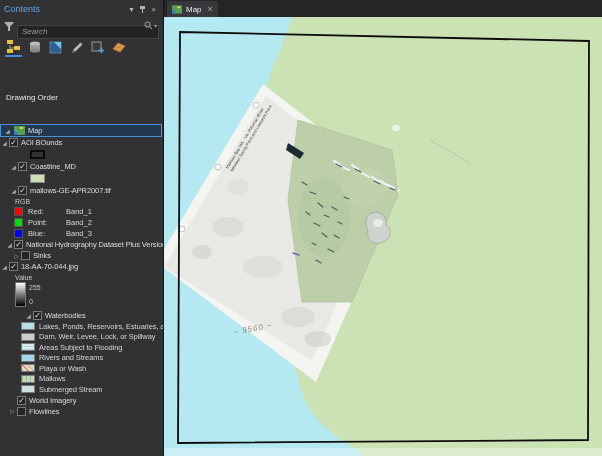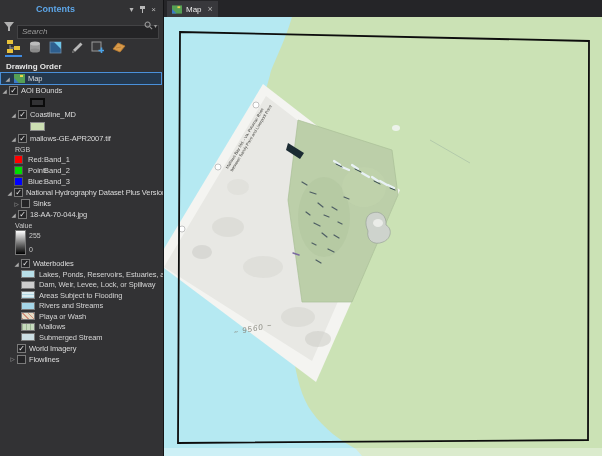--- a/index.html
+++ b/index.html
@@ -6,21 +6,21 @@
   html,body { width:602px; height:456px; overflow:hidden; }
   body {
     font-family: "Liberation Sans", sans-serif;
     background:#2e2e31; color:#d8d8d8; position:relative;
   }
 
   
   .panel { position:absolute; left:0; top:0; width:164px; height:456px;
            background:#323234; border-right:1px solid #141416; overflow:hidden; }
   .panel-titlebar { height:18px; display:flex; align-items:center; padding:0 4px; }
-  .panel-title { color:#5da6e8; font-size:9px; font-weight:bold; flex:1;margin-left:32px; }
+  .panel-title { color:#5da6e8; font-size:9px; font-weight:normal; flex:1; }
   .tb-ic { color:#b8b8b8; font-size:8px; width:11px; text-align:center; cursor:default; }
   .pin { width:11px; display:flex; flex-direction:column; align-items:center; }
   .pin i { display:block; width:5px; height:3px; background:#b8b8b8; }
   .pin b { display:block; width:1px; height:4px; background:#b8b8b8; }
 
   .search-row { display:flex; align-items:center; margin:2px 4px 3px 4px; height:14px; gap:3px; }
   .search-box { flex:1; position:relative; height:14px; }
   .search-box input {
     width:100%; height:14px; background:#242426; border:1px solid #434345;
     color:#b8b8b8; font-size:8px; font-style:italic; padding:0 22px 0 4px;
@@ -28,21 +28,21 @@
   }
   .search-box input::placeholder { color:#9a9a9a; font-style:italic; }
   .sb-icons { position:absolute; right:2px; top:1px; display:flex; align-items:center; gap:1px; }
   .sb-chev { font-size:6px; color:#9a9a9a; }
 
   .view-tabs { display:flex; align-items:flex-end; padding:1px 0 0 5px; height:20px; }
   .vtab { width:17px; height:19px; display:flex; align-items:center; justify-content:center;
           border-bottom:2px solid transparent; margin-right:4px; }
   .vtab.active { border-bottom:2px solid #3f8ae0; }
 
-  .section-label { font-size:8px; font-weight:bold; color:#e6e6e6; padding:5px 0 0 6px; }
+  .section-label { font-size:8px; font-weight:normal; color:#e6e6e6; padding:5px 0 21px 6px;margin-top:31px; }
 
   .tree { padding-top:1px; }
   .row { display:flex; align-items:center; height:11px; white-space:nowrap; overflow:hidden; }
   .row-label { font-size:7.5px; letter-spacing:-0.1px; color:#dcdcdc; margin-left:3px; }
   .arr { width:9px; font-size:5.5px; color:#aaaaaa; text-align:center; flex:none; }
   .cb { width:9px; height:9px; background:#242426; border:1px solid #7a7a7a; flex:none;
         font-size:8px; line-height:7px; color:#eaeaea; text-align:center; }
   .cb.checked::after { content:"✓"; }
 
   .maprow { height:13px; border:1px solid #4a90d9; background:#24384d;
@@ -50,21 +50,21 @@
   .mapicon { margin-left:2px; flex:none; }
 
   .sym-row { height:13px; display:flex; align-items:center; padding-left:30px; }
   .sym-aoi { width:15px; height:9px; border:2px solid #0b0b0b; background:transparent; }
   .sym-fill { width:15px; height:9px; border:1px solid #8a8a8a; }
 
   .legend-h { height:10px; display:flex; align-items:center; padding-left:15px; }
   .legend-h span { font-size:7px; color:#c8c8c8; }
   .band-row { height:11px; display:flex; align-items:center; padding-left:14px; }
   .band-sw { width:9px; height:9px; border:1px solid #555; flex:none; }
-  .band-ch { font-size:7.5px; color:#d8d8d8; width:16px; margin-left:5px; }
+  .band-ch { font-size:7.5px; color:#d8d8d8; width:38px; margin-left:5px; }
   .band-nm { font-size:7.5px; color:#d8d8d8; }
 
   .ramp-row { height:28px; display:flex; align-items:flex-start; padding-left:15px; }
   .ramp { width:11px; height:25px; border:1px solid #777;
           background:linear-gradient(#ffffff,#000000); flex:none; }
   .ramp-labels { display:flex; flex-direction:column; justify-content:space-between;
                  height:25px; margin-left:3px; padding:2px 0; }
   .ramp-labels span { font-size:7px; color:#c8c8c8; }
 
   .class-row { height:10.5px; display:flex; align-items:center; padding-left:21px; }
@@ -228,37 +228,37 @@
       <span class="cb checked"></span>
       <span class="row-label">National Hydrography Dataset Plus Version 2.1</span>
     </div>
 
     <div class="row" style="padding-left:12px">
       <span class="arr">▷</span>
       <span class="cb"></span>
       <span class="row-label">Sinks</span>
     </div>
 
-    <div class="row" style="padding-left:9px">
+    <div class="row" style="">
       <span class="arr">◢</span>
       <span class="cb checked"></span>
       <span class="row-label">18-AA-70-044.jpg</span>
     </div>
     <div class="legend-h">
       <span>Value</span>
     </div>
     <div class="ramp-row">
       <span class="ramp"></span>
       <span class="ramp-labels">
         <span>255</span>
         <span>0</span>
       </span>
     </div>
 
-    <div class="row" style="padding-left:12px">
+    <div class="row" style="padding-left:24px">
       <span class="arr">◢</span>
       <span class="cb checked"></span>
       <span class="row-label">Waterbodies</span>
     </div>
     <div class="class-row">
       <span class="class-sw sw-0"></span>
       <span class="class-label">Lakes, Ponds, Reservoirs, Estuaries, and other...</span>
     </div>
     <div class="class-row">
       <span class="class-sw sw-1"></span>

